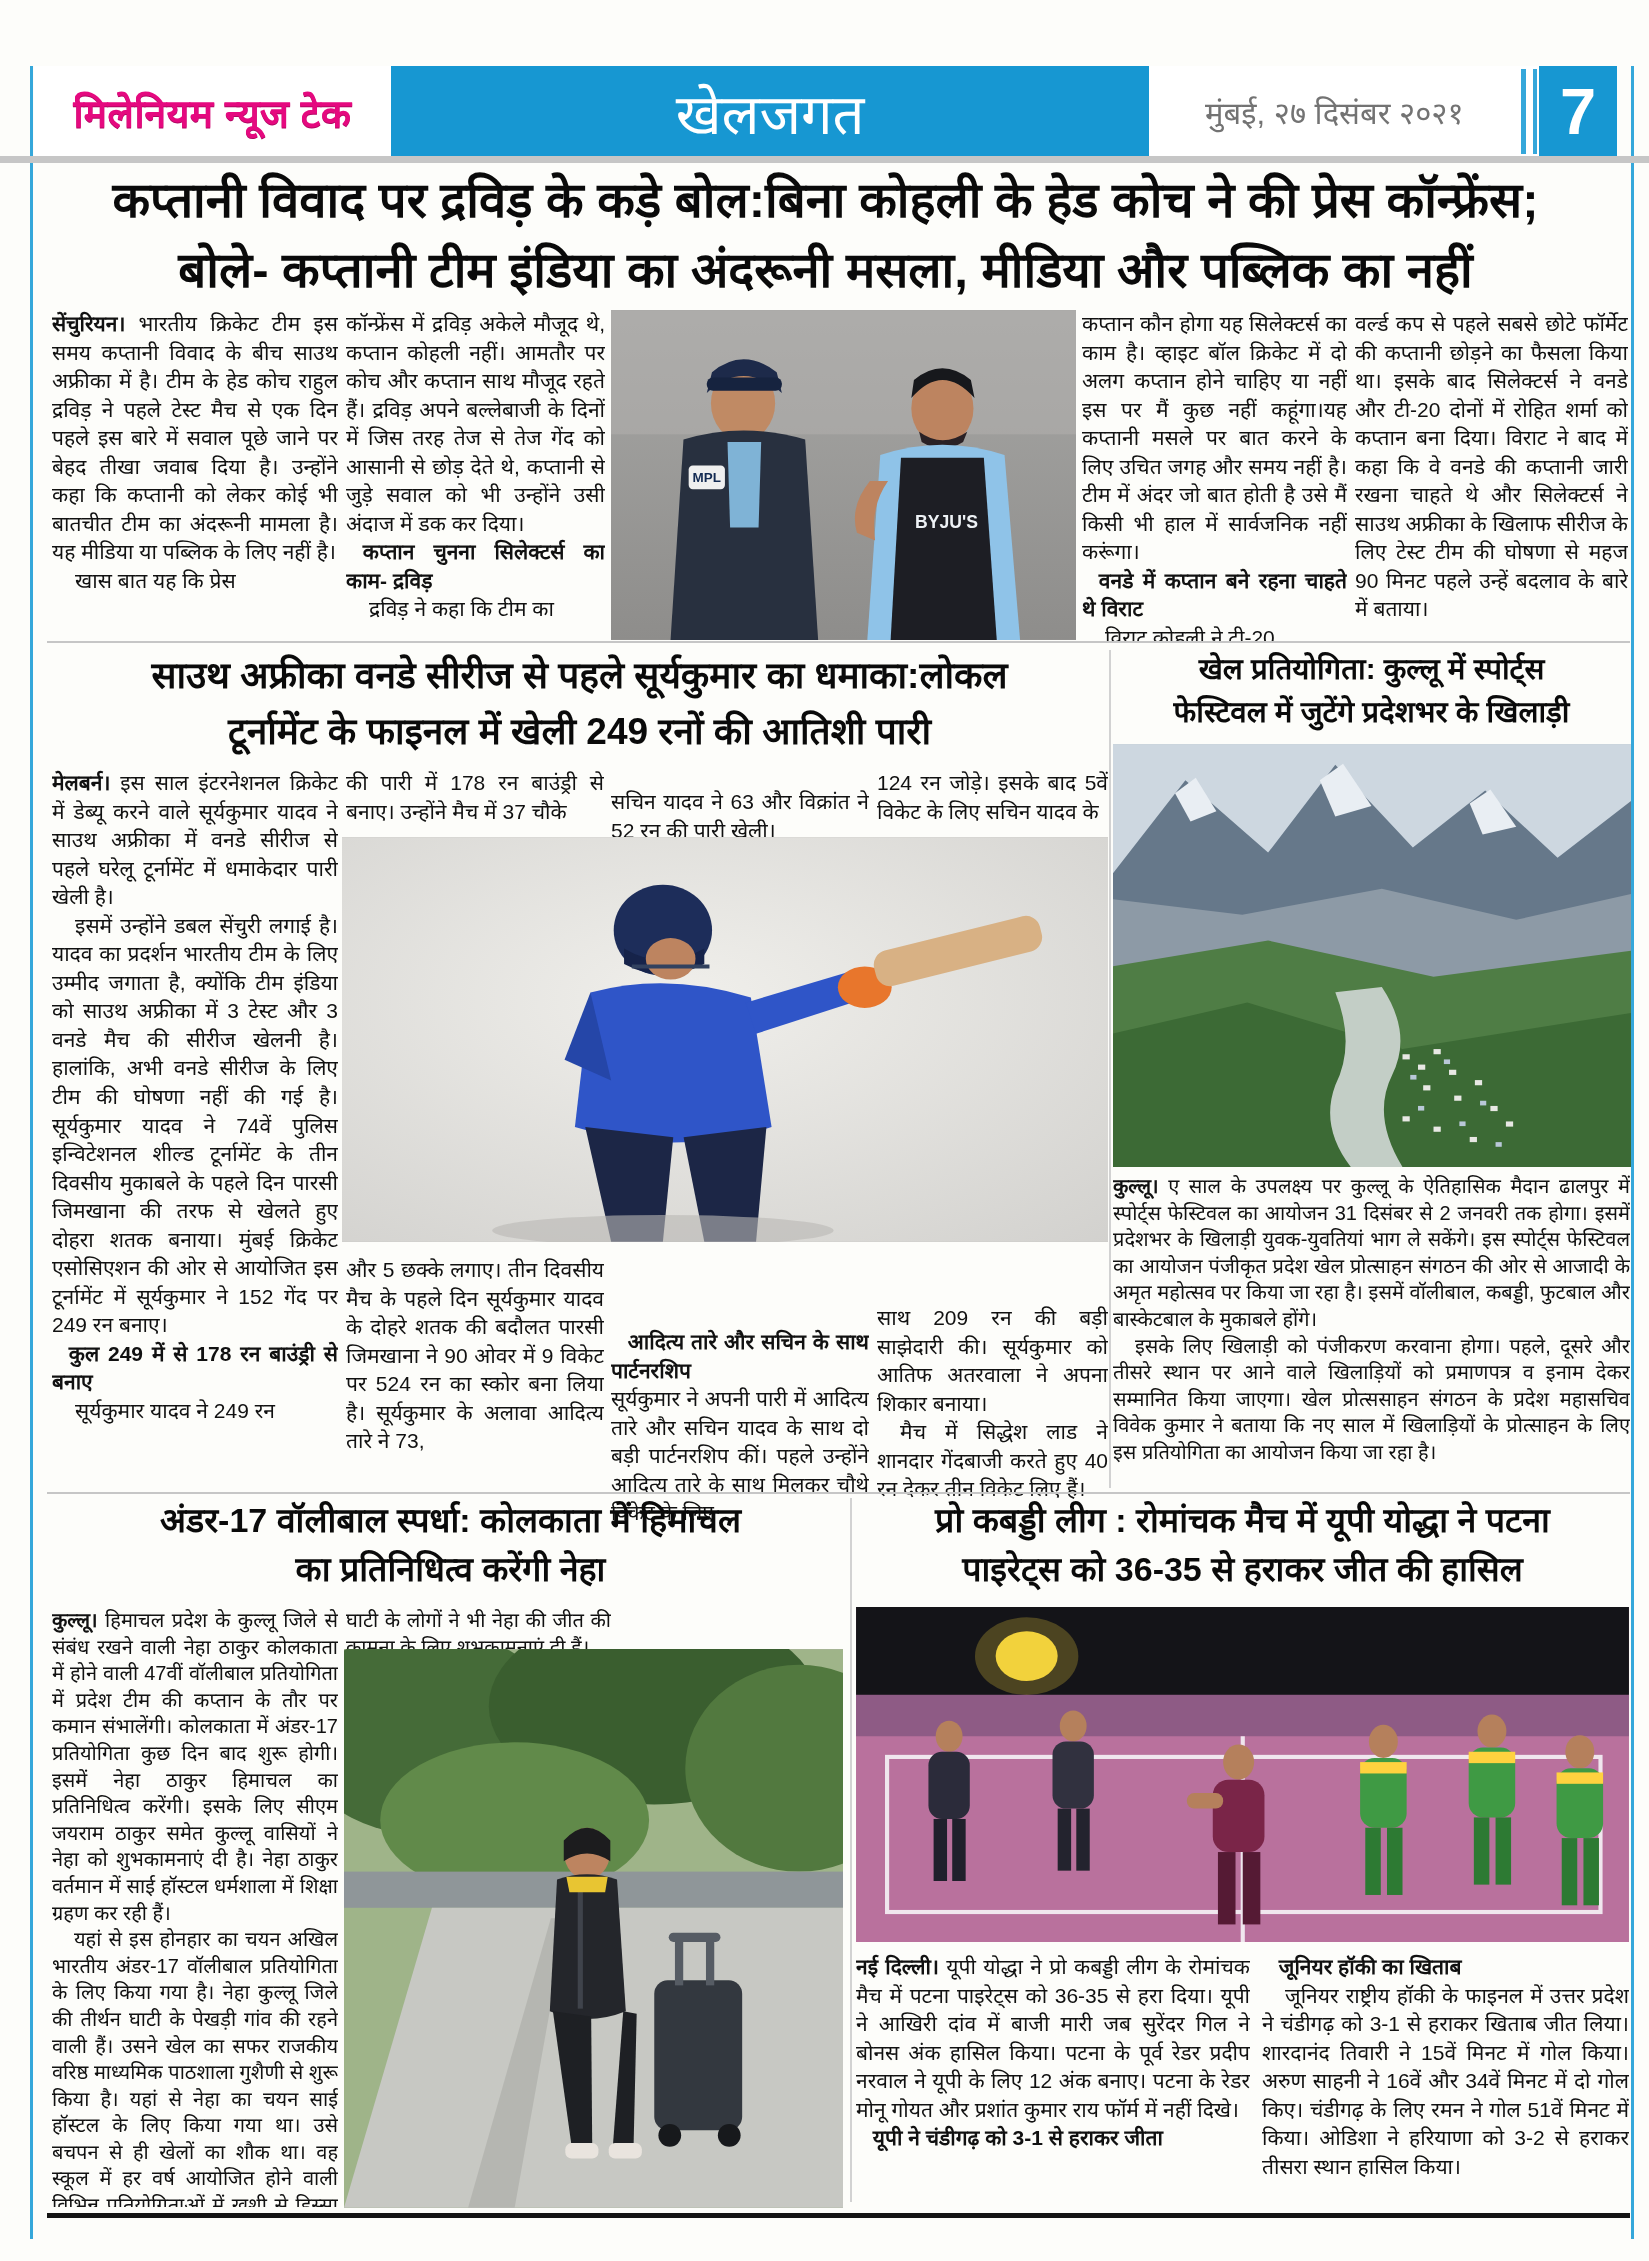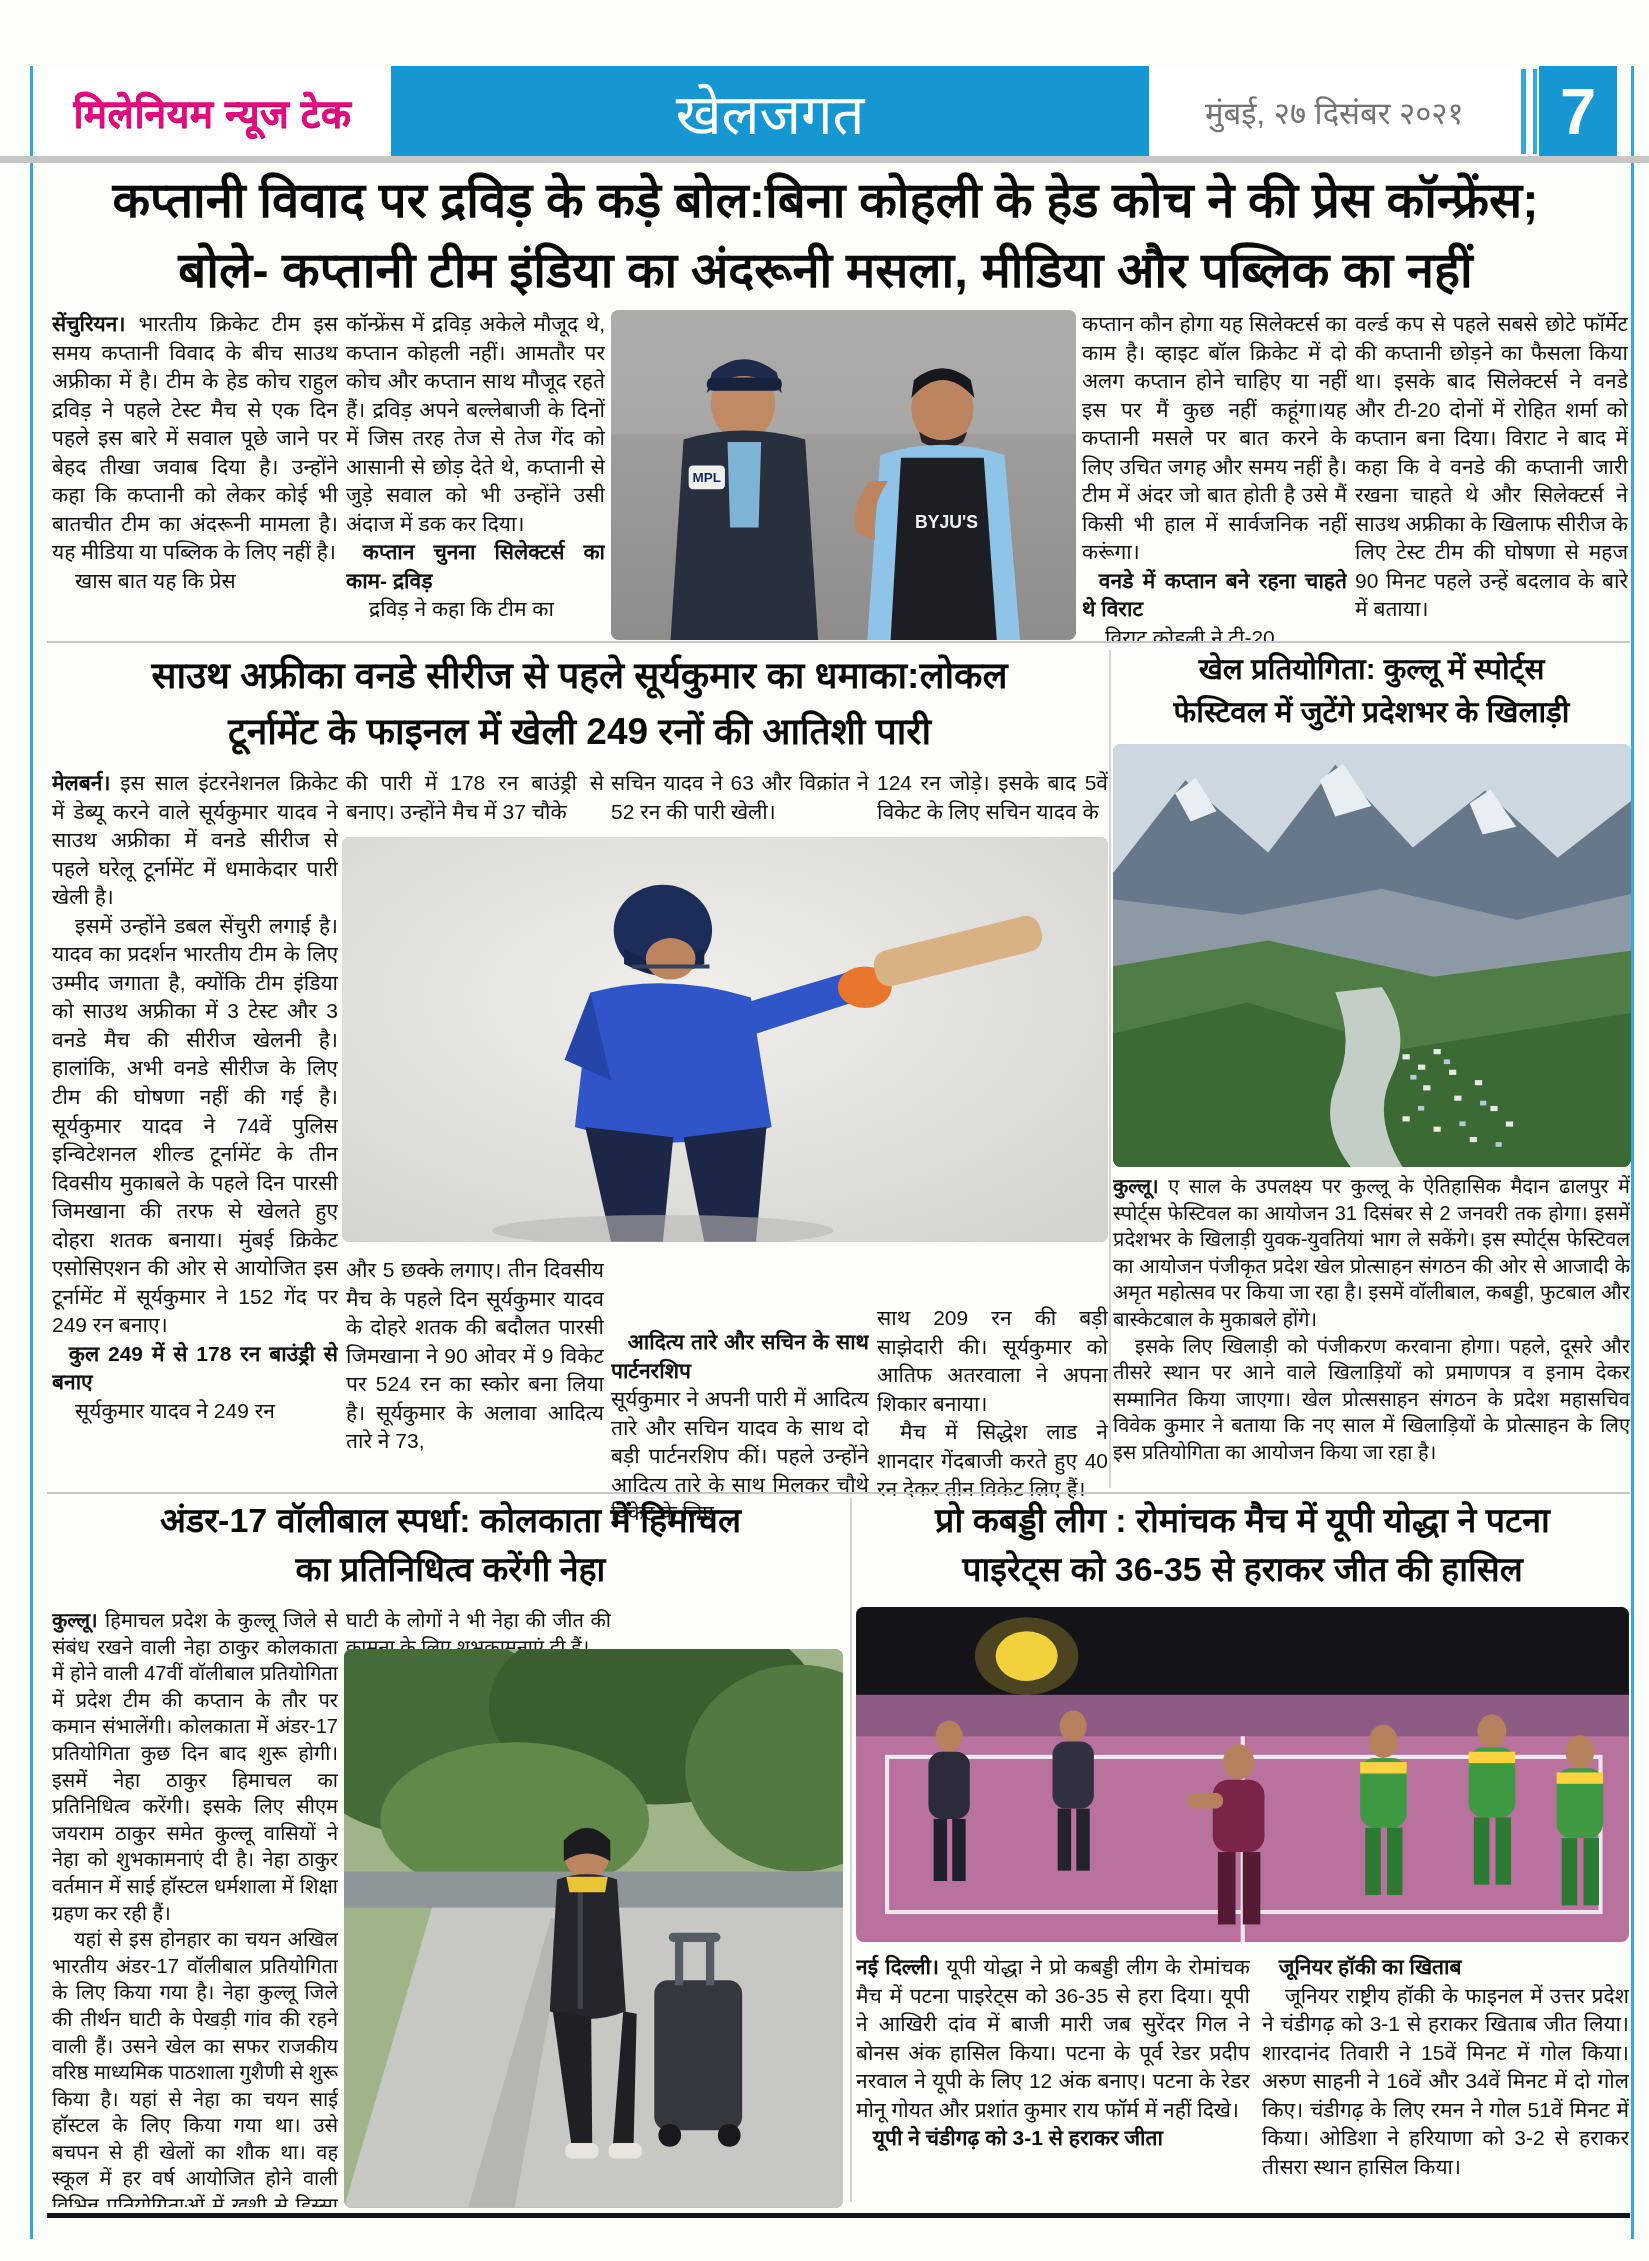--- a/index.html
+++ b/index.html
@@ -38,35 +38,35 @@
   .col p strong{font-weight:bold;}
   .small p{font-size:20px;line-height:1.33;}
   
   .a1c1{left:52px;top:310px;width:286px;height:331px;}
   .a1c2{left:346px;top:310px;width:259px;height:331px;}
   .a1c4{left:1082px;top:310px;width:265px;height:331px;}
   .a1c5{left:1355px;top:310px;width:273px;height:331px;}
   
   .a2c1{left:52px;top:769px;width:286px;height:722px;}
   .a2c2t{left:346px;top:769px;width:258px;height:66px;}
-  .a2c3t{left:611px;top:769px;width:258px;height:66px;}
+  .a2c3t{left:611px;top:788px;width:258px;height:66px;}
   .a2c4t{left:877px;top:769px;width:231px;height:66px;}
   .a2c2b{left:346px;top:1256px;width:258px;height:235px;}
   .a2c3b{left:611px;top:1328px;width:258px;height:235px;}
   .a2c4b{left:877px;top:1256px;width:231px;height:235px;margin-top:48px;}
   
   .a3body{left:1113px;top:1173px;width:517px;height:320px;}
   
   .a4c1{left:52px;top:1607px;width:286px;height:600px;}
   .a4c2{left:346px;top:1607px;width:265px;height:78px;}
   
   .a5c1{left:856px;top:1953px;width:394px;height:255px;}
   .a5c2{left:1262px;top:1953px;width:367px;height:255px;}
   
-  .photo{position:absolute;overflow:hidden;background:#b5b5b2;border-radius:8px;}
+  .photo{position:absolute;overflow:hidden;background:#b5b5b2;}
   .photo svg{display:block;}
   .ph1{left:611px;top:310px;width:465px;height:330px;}
   .ph2{left:342px;top:837px;width:766px;height:405px;}
   .ph3{left:1113px;top:744px;width:518px;height:423px;}
   .ph4{left:344px;top:1649px;width:499px;height:559px;}
   .ph5{left:856px;top:1607px;width:773px;height:335px;}
 </style>
 </head>
 <body>
 

